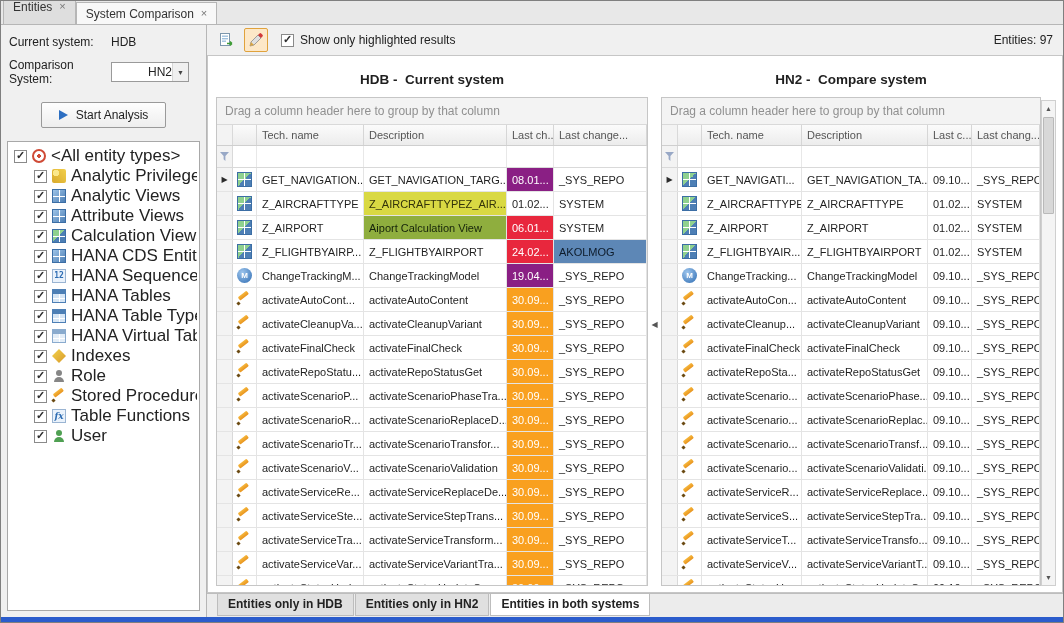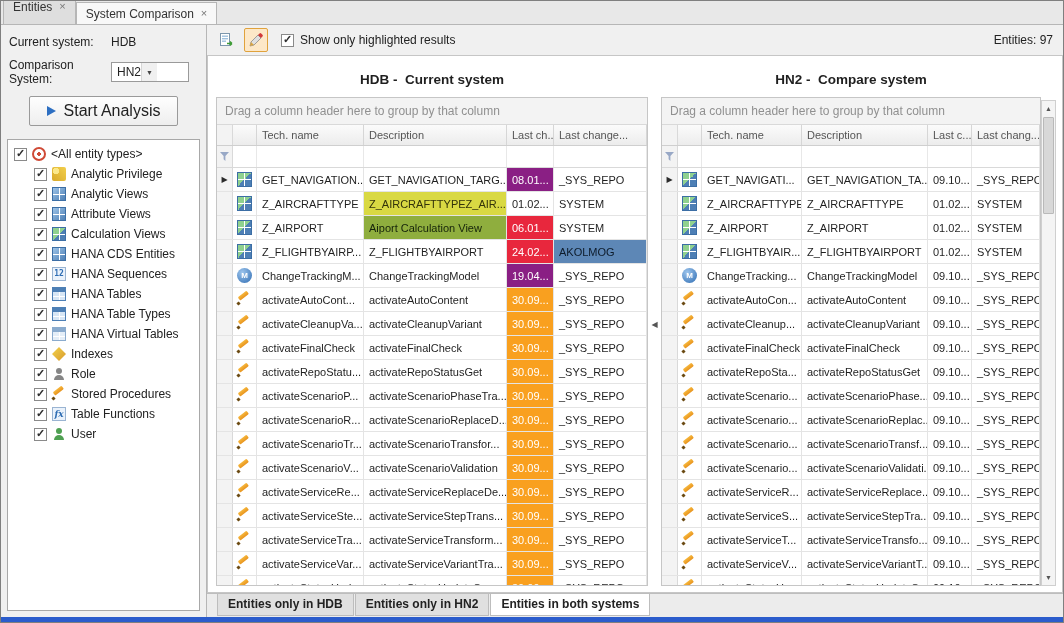--- a/index.html
+++ b/index.html
@@ -16,26 +16,26 @@
   .dtab.active{background:#f8f8f8;height:22px;}
   .tabx{color:#777;font-size:11px;line-height:1;}
 
   .content{flex:1;display:flex;min-height:0;}
 
   
   .sidebar{width:206px;flex:none;border-right:1px solid #b6b6b6;background:#f0f0f0;display:flex;flex-direction:column;padding:10px 6px 6px;box-sizing:border-box;}
   .sys-row{display:flex;align-items:center;font-size:12px;color:#222;margin-bottom:9px;padding-left:2px;}
   .sys-label{width:102px;flex:none;}
   .sys-value{color:#222;}
-  .combo{width:78px;height:20px;border:1px solid #9a9a9a;background:#fff;display:flex;align-items:center;font-size:12px;box-sizing:border-box;justify-content:flex-start;padding-left:5px;cursor:pointer;}
+  .combo{width:78px;height:20px;border:1px solid #9a9a9a;background:#fff;display:flex;align-items:center;font-size:12px;box-sizing:border-box;justify-content:flex-end;padding-left:5px;cursor:pointer;}
   .combo-arrow{width:15px;height:100%;display:flex;align-items:center;justify-content:center;color:#444;font-size:7px;border-left:1px solid #d6d6d6;background:#f0f0f0;}
-  .start-btn{margin:1px auto 4px;display:flex;align-items:center;gap:8px;padding:5px 17px;font-size:16px;color:#222;background:linear-gradient(#fefefe,#eeeeee);border:1px solid #9a9a9a;border-radius:2px;cursor:pointer;font-family:inherit;}
+  .start-btn{margin:7px auto 4px;display:flex;align-items:center;gap:8px;padding:5px 17px;font-size:12px;color:#222;background:linear-gradient(#fefefe,#eeeeee);border:1px solid #9a9a9a;border-radius:2px;cursor:pointer;font-family:inherit;}
   .play-icon{width:0;height:0;border-left:9px solid #2d6fc2;border-top:5px solid transparent;border-bottom:5px solid transparent;}
   .tree{flex:1;margin-top:9px;background:#fff;border:1px solid #a8a8a8;overflow:hidden;padding:4px 2px;}
-  .tree-item{display:flex;align-items:center;gap:5px;height:20px;font-size:12px;color:#222;padding-left:4px;cursor:default;}
+  .tree-item{display:flex;align-items:center;gap:5px;height:20px;font-size:17px;color:#222;padding-left:4px;cursor:default;}
   .tree-item.child{padding-left:24px;}
   .tree-label{white-space:nowrap;overflow:hidden;}
 
   
   .cb{width:13px;height:13px;border:1px solid #8a8a8a;background:#fff;display:inline-block;position:relative;flex:none;box-sizing:border-box;}
   .cb.checked::after{content:"\2713";position:absolute;left:1px;top:-2px;font-size:11px;font-weight:bold;color:#2f2f2f;}
 
   
   .ti{width:14px;height:14px;flex:none;display:inline-block;position:relative;box-sizing:border-box;}
   .ti-all-entity-types{border:2px solid #cf4a36;border-radius:50%;background:radial-gradient(circle,#cf4a36 0 2px,#fff 2px);}

